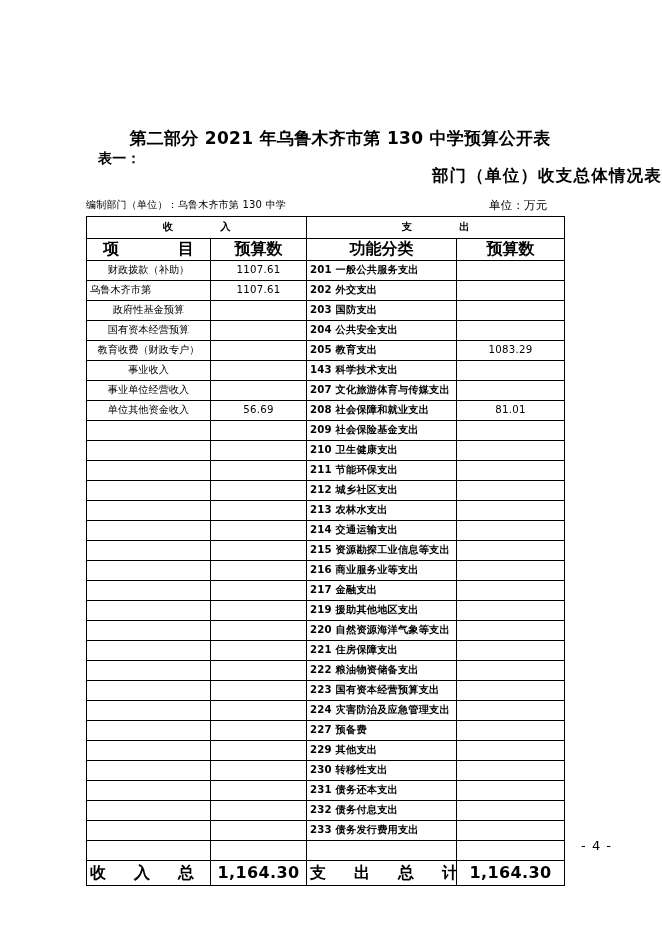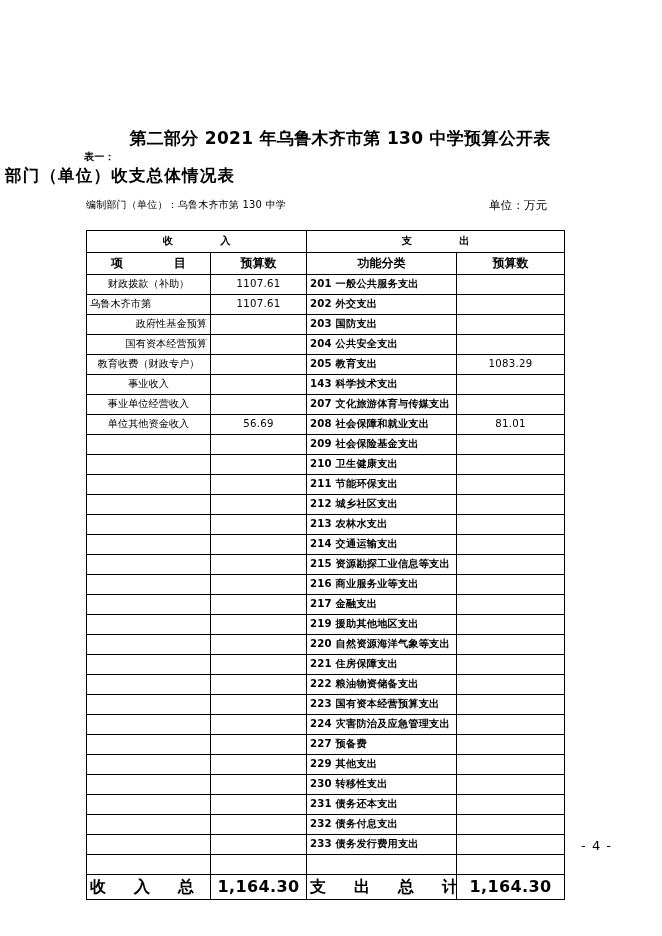--- a/index.html
+++ b/index.html
@@ -36,30 +36,30 @@
     font-size: 17px;
     letter-spacing: 0.3px;
     text-align: center;
     padding-left: 18px;
     line-height: 1.2;
     white-space: nowrap;
   }
 
   .table-no {
     position: absolute;
-    left: 84px;
+    left: 98px;
     top: 22px;
     font-weight: bold;
-    font-size: 10px;
+    font-size: 14px;
     letter-spacing: 0.2px;
   }
 
   .doc-title {
     margin-top: 17px;
-    text-align: left;
+    text-align: right;
     font-weight: bold;
     font-size: 16.5px;
     letter-spacing: 1.2px;
     padding-left: 5px;
   }
 
   .meta-row {
     position: relative;
     margin-top: 11px;
     height: 18px;
@@ -78,21 +78,21 @@
     top: 0;
     font-size: 11.5px;
     letter-spacing: 0.2px;
     white-space: nowrap;
   }
 
   
   .tbl-wrap {
     position: absolute;
     left: 86px;
-    top: 230px;
+    top: 216px;
     width: 478px;
   }
 
   table.budget {
     border-collapse: collapse;
     width: 478px;
     table-layout: fixed;
   }
 
   table.budget td {
@@ -124,28 +124,28 @@
     font-size: 13px;
     letter-spacing: 9px;
     text-indent: 9px;
   }
 
   
   tr.head-row td {
     height: 21px;
     text-align: center;
     font-weight: bold;
-    font-size: 12px;
+    font-size: 16px;
   }
   td.head-item { letter-spacing: 9px; text-indent: 9px; }
 
   
   td.lbl        { text-align: center;  padding-left: 5px; }
   td.lbl-in1    { text-align: left;  padding-left: 22px; }
-  td.lbl-in2    { text-align: right;  padding-left: 29px; }
+  td.lbl-in2    { text-align: center;  padding-left: 29px; }
   td.num        { text-align: center; font-size: 10.6px; letter-spacing: 0.3px; }
   td.func       { text-align: left;  padding-left: 5px; letter-spacing: 0.2px; font-weight: bold; }
 
   
   tr.total-row td {
     height: 24px;
     font-weight: bold;
     font-size: 16px;
     border-top: 1.4px solid #000;
   }

